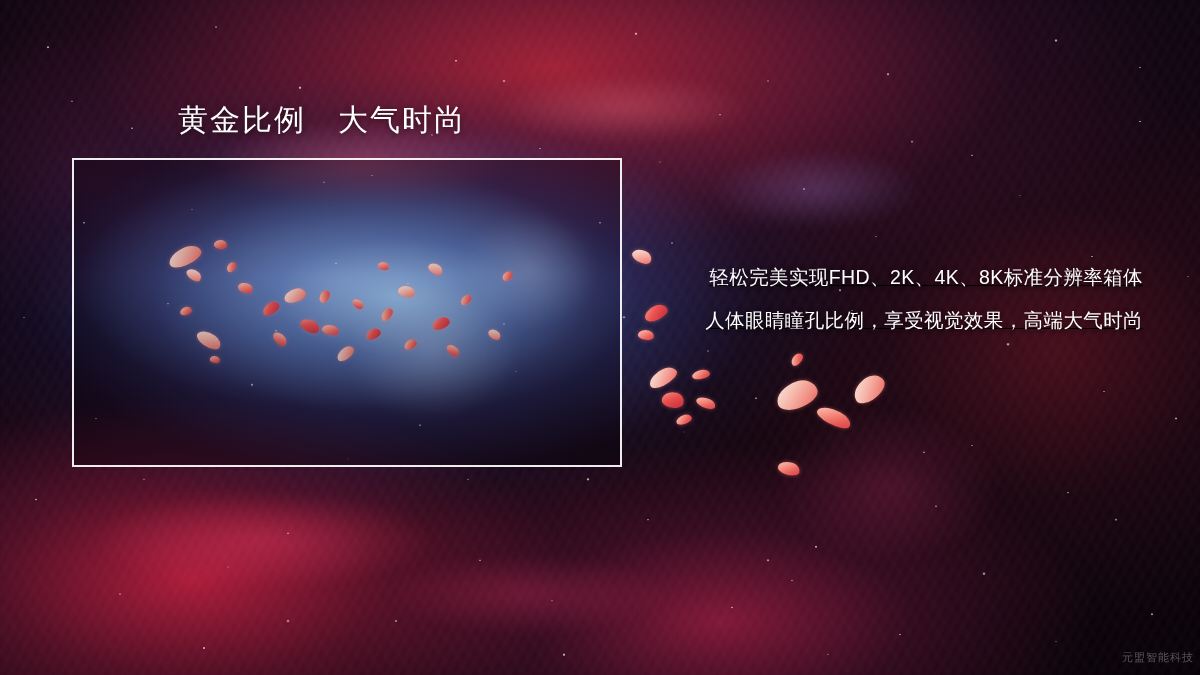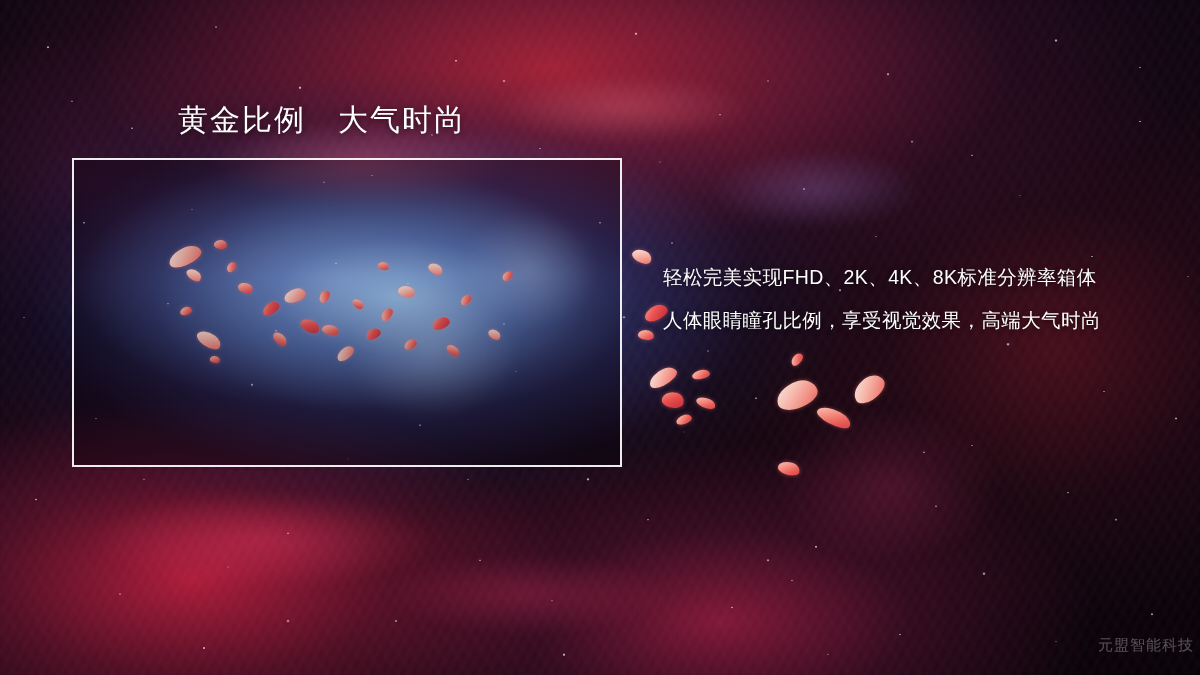--- a/index.html
+++ b/index.html
@@ -5,20 +5,21 @@
   html,body{margin:0;padding:0;background:#000;}
   body{
     font-family:"Liberation Sans","DejaVu Sans",sans-serif;
     -webkit-font-smoothing:antialiased;
   }
   #stage{
     position:relative;
     width:1200px;height:675px;
     overflow:hidden;
     background:#090309;
+    text-align:right;
   }
 
   
   .bg-layer{position:absolute;inset:0;pointer-events:none;}
 
   .bg-base{
     background:
       radial-gradient(ellipse 46% 40% at 33% 44%, rgba(150,190,235,.95) 0%, rgba(92,126,200,.72) 22%, rgba(54,70,150,.42) 44%, rgba(26,28,74,.18) 66%, rgba(8,6,22,0) 84%),
       radial-gradient(ellipse 30% 26% at 28% 42%, rgba(205,225,248,.75) 0%, rgba(130,170,228,.40) 38%, rgba(60,80,160,0) 72%),
       radial-gradient(ellipse 62% 44% at 46% 10%, rgba(196,40,64,.80) 0%, rgba(150,32,66,.55) 34%, rgba(80,20,52,.25) 62%, rgba(20,6,18,0) 85%),
@@ -187,33 +188,34 @@
     position:absolute;left:178px;top:100px;
     color:#ffffff;
     font-size:30px;
     letter-spacing:2px;
     white-space:pre;
     text-shadow:0 1px 6px rgba(0,0,0,.55);
   }
   #body-text{
     position:absolute;left:663px;top:256px;
     width:480px;
+    text-decoration:underline;
   }
   #body-text .line{
     color:#ffffff;
     font-size:19.5px;
     line-height:43px;
     letter-spacing:.4px;
     white-space:nowrap;
     text-shadow:0 1px 5px rgba(0,0,0,.6);
   }
   #watermark{
-    position:absolute;right:6px;bottom:20px;
+    position:absolute;right:6px;bottom:10px;
     color:rgba(255,255,255,.30);
-    font-size:15px;
+    font-size:11px;
     letter-spacing:1px;
     white-space:nowrap;
     margin-top:29px;
   }
 </style>
 </head>
 <body>
 
 <div id="stage">
 

